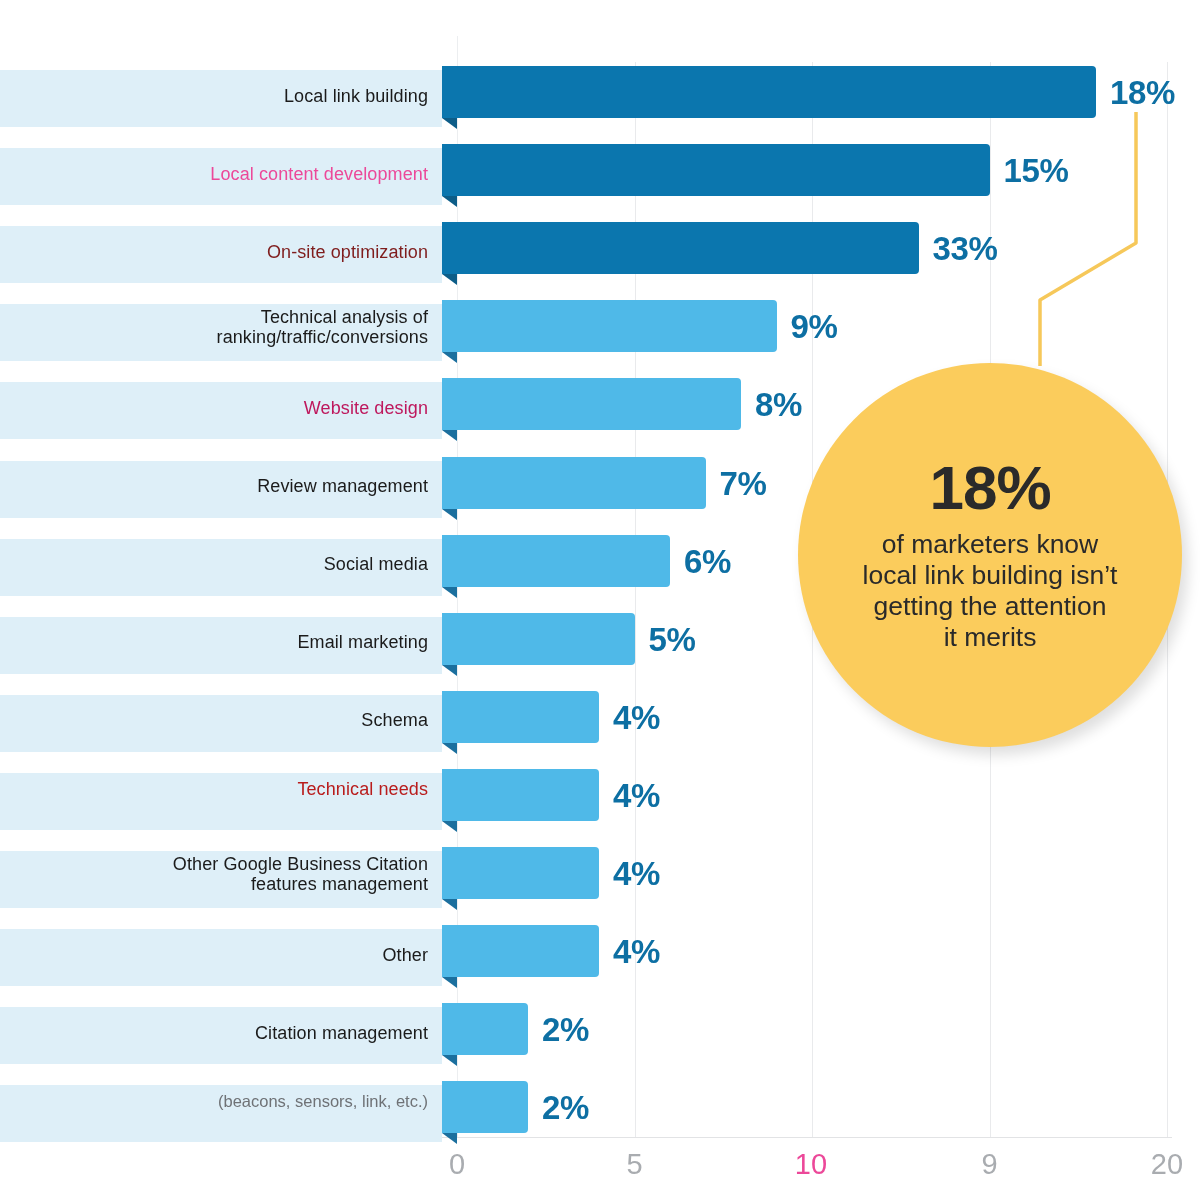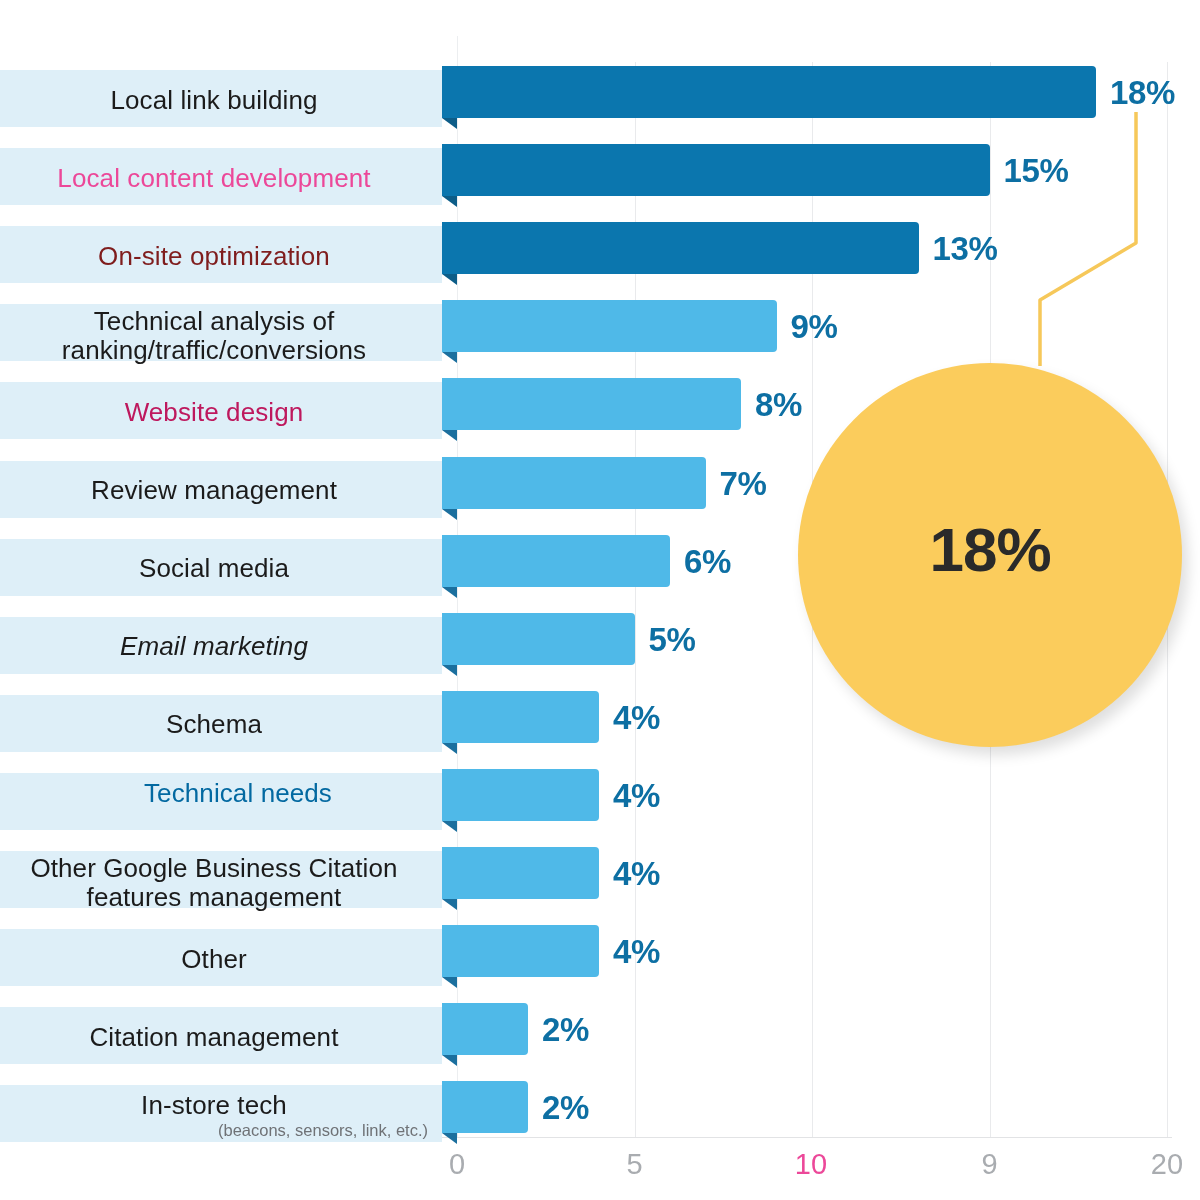--- a/index.html
+++ b/index.html
@@ -51,25 +51,24 @@
   
   .cat-label{
     position:absolute;
     left:0;
     width:428px;
     text-align:right;
     color:#1b1b1b;
     line-height:1.12;
   }
   .cat-main{
-    font-size:26px;
+    font-size:18px;
     letter-spacing:.1px;
     display:block;
     white-space:pre-line;
-    text-align:center;
   }
   .cat-sub{
     display:block;
     font-size:16.5px;
     color:#6f7276;
     margin-top:1px;
   }
 
   
   .bar{
@@ -193,40 +192,39 @@
       <div class="cat-label" style="top: 397.9px;">
         <span class="cat-main" style="color: #be185d;">Website design</span>
       </div>
       <div class="cat-label" style="top: 476px;">
         <span class="cat-main" style="color: rgb(27, 27, 27);">Review management</span>
       </div>
       <div class="cat-label" style="top: 554.1px;">
         <span class="cat-main" style="color: rgb(27, 27, 27);">Social media</span>
       </div>
       <div class="cat-label" style="top: 632.2px;">
-        <span class="cat-main" style="color: rgb(27, 27, 27); font-style: italic;">Email marketing</span>
+        <span class="cat-main" style="color: rgb(27, 27, 27);">Email marketing</span>
       </div>
       <div class="cat-label" style="top: 710.3px;">
         <span class="cat-main" style="color: rgb(27, 27, 27);">Schema</span>
       </div>
       <div class="cat-label" style="top: 778.9px;">
-        <span class="cat-main" style="color: #0369a1; padding-left: 48px;">Technical needs</span>
+        <span class="cat-main" style="color: #b91c1c; padding-left: 48px;">Technical needs</span>
       </div>
       <div class="cat-label" style="top: 853.5px;">
         <span class="cat-main" style="color: rgb(27, 27, 27);">Other Google Business Citation
 features management</span>
       </div>
       <div class="cat-label" style="top: 944.6px;">
         <span class="cat-main" style="color: rgb(27, 27, 27);">Other</span>
       </div>
       <div class="cat-label" style="top: 1022.7px;">
         <span class="cat-main" style="color: rgb(27, 27, 27);">Citation management</span>
       </div>
       <div class="cat-label" style="top: 1091.3px;">
-        <span class="cat-main" style="color: rgb(27, 27, 27);">In-store tech</span>
         <span class="cat-sub" style="color: rgb(111, 114, 118);">(beacons, sensors, link, etc.)</span>
       </div>
     </div>
 
   <div id="bars">
       <div class="bar dark" style="left: 442px; top: 66px; width: 654px; height: 52px; background: rgb(11, 118, 174);">
         <span class="fold"></span>
       </div>
       <div class="bar dark" style="left: 442px; top: 144.1px; width: 547.5px; height: 52px; background: rgb(11, 118, 174);">
         <span class="fold"></span>
@@ -265,21 +263,21 @@
         <span class="fold"></span>
       </div>
       <div class="bar light" style="left: 442px; top: 1081.3px; width: 86px; height: 52px; background: rgb(79, 185, 232);">
         <span class="fold"></span>
       </div>
     </div>
 
   <div id="values">
       <div class="val" style="color: rgb(13, 111, 163); left: 1110px; top: 74px;">18%</div>
       <div class="val" style="color: rgb(13, 111, 163); left: 1003.5px; top: 152.1px;">15%</div>
-      <div class="val" style="color: rgb(13, 111, 163); left: 932.5px; top: 230.2px;">13%</div>
+      <div class="val" style="color: rgb(13, 111, 163); left: 932.5px; top: 230.2px;">33%</div>
       <div class="val" style="color: rgb(13, 111, 163); left: 790.5px; top: 308.3px;">9%</div>
       <div class="val" style="color: rgb(13, 111, 163); left: 755px; top: 386.4px;">8%</div>
       <div class="val" style="color: rgb(13, 111, 163); left: 719.5px; top: 464.5px;">7%</div>
       <div class="val" style="color: rgb(13, 111, 163); left: 684px; top: 542.6px;">6%</div>
       <div class="val" style="color: rgb(13, 111, 163); left: 648.5px; top: 620.7px;">5%</div>
       <div class="val" style="color: rgb(13, 111, 163); left: 613px; top: 698.8px;">4%</div>
       <div class="val" style="color: rgb(13, 111, 163); left: 613px; top: 776.9px;">4%</div>
       <div class="val" style="color: rgb(13, 111, 163); left: 613px; top: 855px;">4%</div>
       <div class="val" style="color: rgb(13, 111, 163); left: 613px; top: 933.1px;">4%</div>
       <div class="val" style="color: rgb(13, 111, 163); left: 542px; top: 1011.2px;">2%</div>
@@ -293,15 +291,19 @@
       <div class="tick" style="color: rgb(169, 172, 176); left: 989.5px;">9</div>
       <div class="tick" style="color: rgb(169, 172, 176); left: 1167px;">20</div>
     </div>
 
   <svg class="leader" viewBox="0 0 1200 1200">
     <polyline id="leader-path" points="1136,112 1136,243 1040,300 1040,366" fill="none" stroke="#f6c85a" stroke-width="3.5" stroke-linejoin="round" stroke-linecap="butt"></polyline>
   </svg>
 
   <div class="callout">
     <div class="callout-big">18%</div>
+    <div class="callout-text">of marketers know
+local link building isn’t
+getting the attention
+it merits</div>
   </div>
 
 </div>
 
 </body></html>

